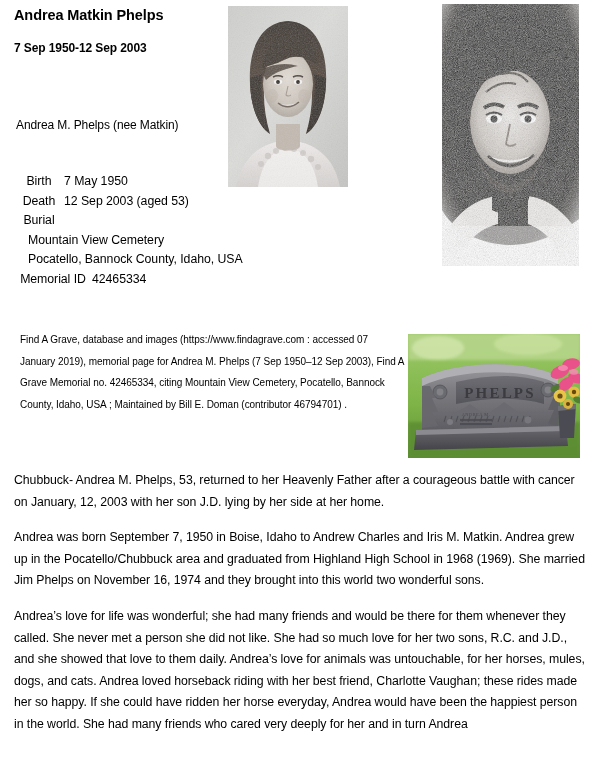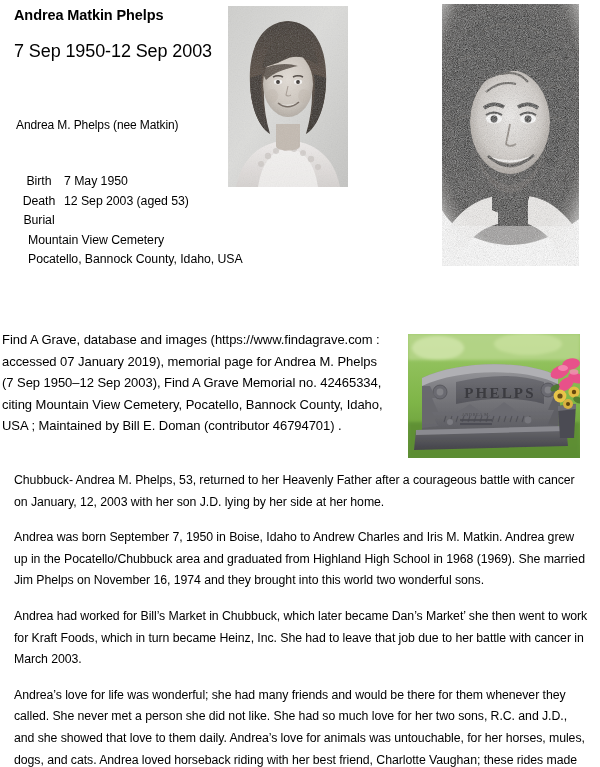--- a/index.html
+++ b/index.html
@@ -29,22 +29,22 @@
     left: 14px;
     top: 7px;
     font-size: 14.5px;
     font-weight: bold;
     letter-spacing: -0.1px;
   }
   .hdr-dates {
     position: absolute;
     left: 14px;
     top: 41px;
-    font-size: 18px;
-    font-weight: normal;
+    font-size: 12px;
+    font-weight: bold;
     letter-spacing: -0.1px;
   }
   .nee-name {
     position: absolute;
     left: 16px;
     top: 113px;
     width: 205px;
     font-size: 12px;
     line-height: 24px;
     letter-spacing: -0.1px;
@@ -67,24 +67,24 @@
   }
   .det-label.wide {
     width: 78px;
   }
   .det-val { }
   .det-full { white-space: nowrap; margin-left: 14px; }
 
   
   .citation {
     position: absolute;
-    left: 2px;
+    left: 20px;
     top: 329px;
     width: 384px;
-    font-size: 13px;
+    font-size: 10px;
     line-height: 21.5px;
     letter-spacing: -0.05px;
   }
 
   
   .obit {
     position: absolute;
     left: 14px;
     top: 470px;
     width: 575px;
@@ -148,28 +148,30 @@
       <span class="det-label">Birth</span><span class="det-val">7 May 1950</span>
     </div>
     <div class="det-row">
       <span class="det-label">Death</span><span class="det-val">12 Sep 2003 (aged 53)</span>
     </div>
     <div class="det-row">
       <span class="det-label">Burial</span>
     </div>
     <div class="det-full">Mountain View Cemetery</div>
     <div class="det-full">Pocatello, Bannock County, Idaho, USA</div>
+    <div class="det-row">
+      <span class="det-label wide">Memorial ID</span><span class="det-val">42465334</span>
+    </div>
   </div>
 
   <div class="citation">Find A Grave, database and images (https://www.findagrave.com : accessed 07 January 2019), memorial page for Andrea M. Phelps (7 Sep 1950–12 Sep 2003), Find A Grave Memorial no. 42465334, citing Mountain View Cemetery, Pocatello, Bannock County, Idaho, USA ; Maintained by Bill E. Doman (contributor 46794701) .</div>
 
   <div class="obit">
     <p>Chubbuck- Andrea M. Phelps, 53, returned to her Heavenly Father after a courageous battle with cancer on January, 12, 2003 with her son J.D. lying by her side at her home.</p>
     <p><span>Andrea was born September 7, 1950 in Boise, Idaho to Andrew Charles and Iris M. Matkin.  Andrea grew up in the Pocatello/Chubbuck area and graduated from Highland High School in 1968 </span><span class="ital">(1969).</span><span>  She married Jim Phelps on November 16, 1974 and they brought into this world two wonderful sons.</span></p>
-    <p>Andrea had worked for Bill’s Market in Chubbuck, which later became Dan’s Market’ she then went to work for Kraft Foods, which in turn became Heinz, Inc.  She had to leave that job due to her battle with cancer in March 2003.</p>
     <p>Andrea’s love for life was wonderful; she had many friends and would be there for them whenever they called.  She never met a person she did not like.  She had so much love for her two sons, R.C. and J.D., and she showed that love to them daily.  Andrea’s love for animals was untouchable, for her horses, mules, dogs, and cats.  Andrea loved horseback riding with her best friend, Charlotte Vaughan; these rides made her so happy.  If she could have ridden her horse everyday, Andrea would have been the happiest person in the world.  She had many friends who cared very deeply for her and in turn Andrea</p>
   </div>
 
   <div class="photo-yearbook">
     <svg viewBox="0 0 120 181" preserveAspectRatio="none">
       <defs>
         <linearGradient id="ybBg" x1="0" y1="0" x2="1" y2="1">
           <stop offset="0%" stop-color="#cfcfcd"></stop>
           <stop offset="45%" stop-color="#dcdcda"></stop>
           <stop offset="100%" stop-color="#c4c4c2"></stop>

